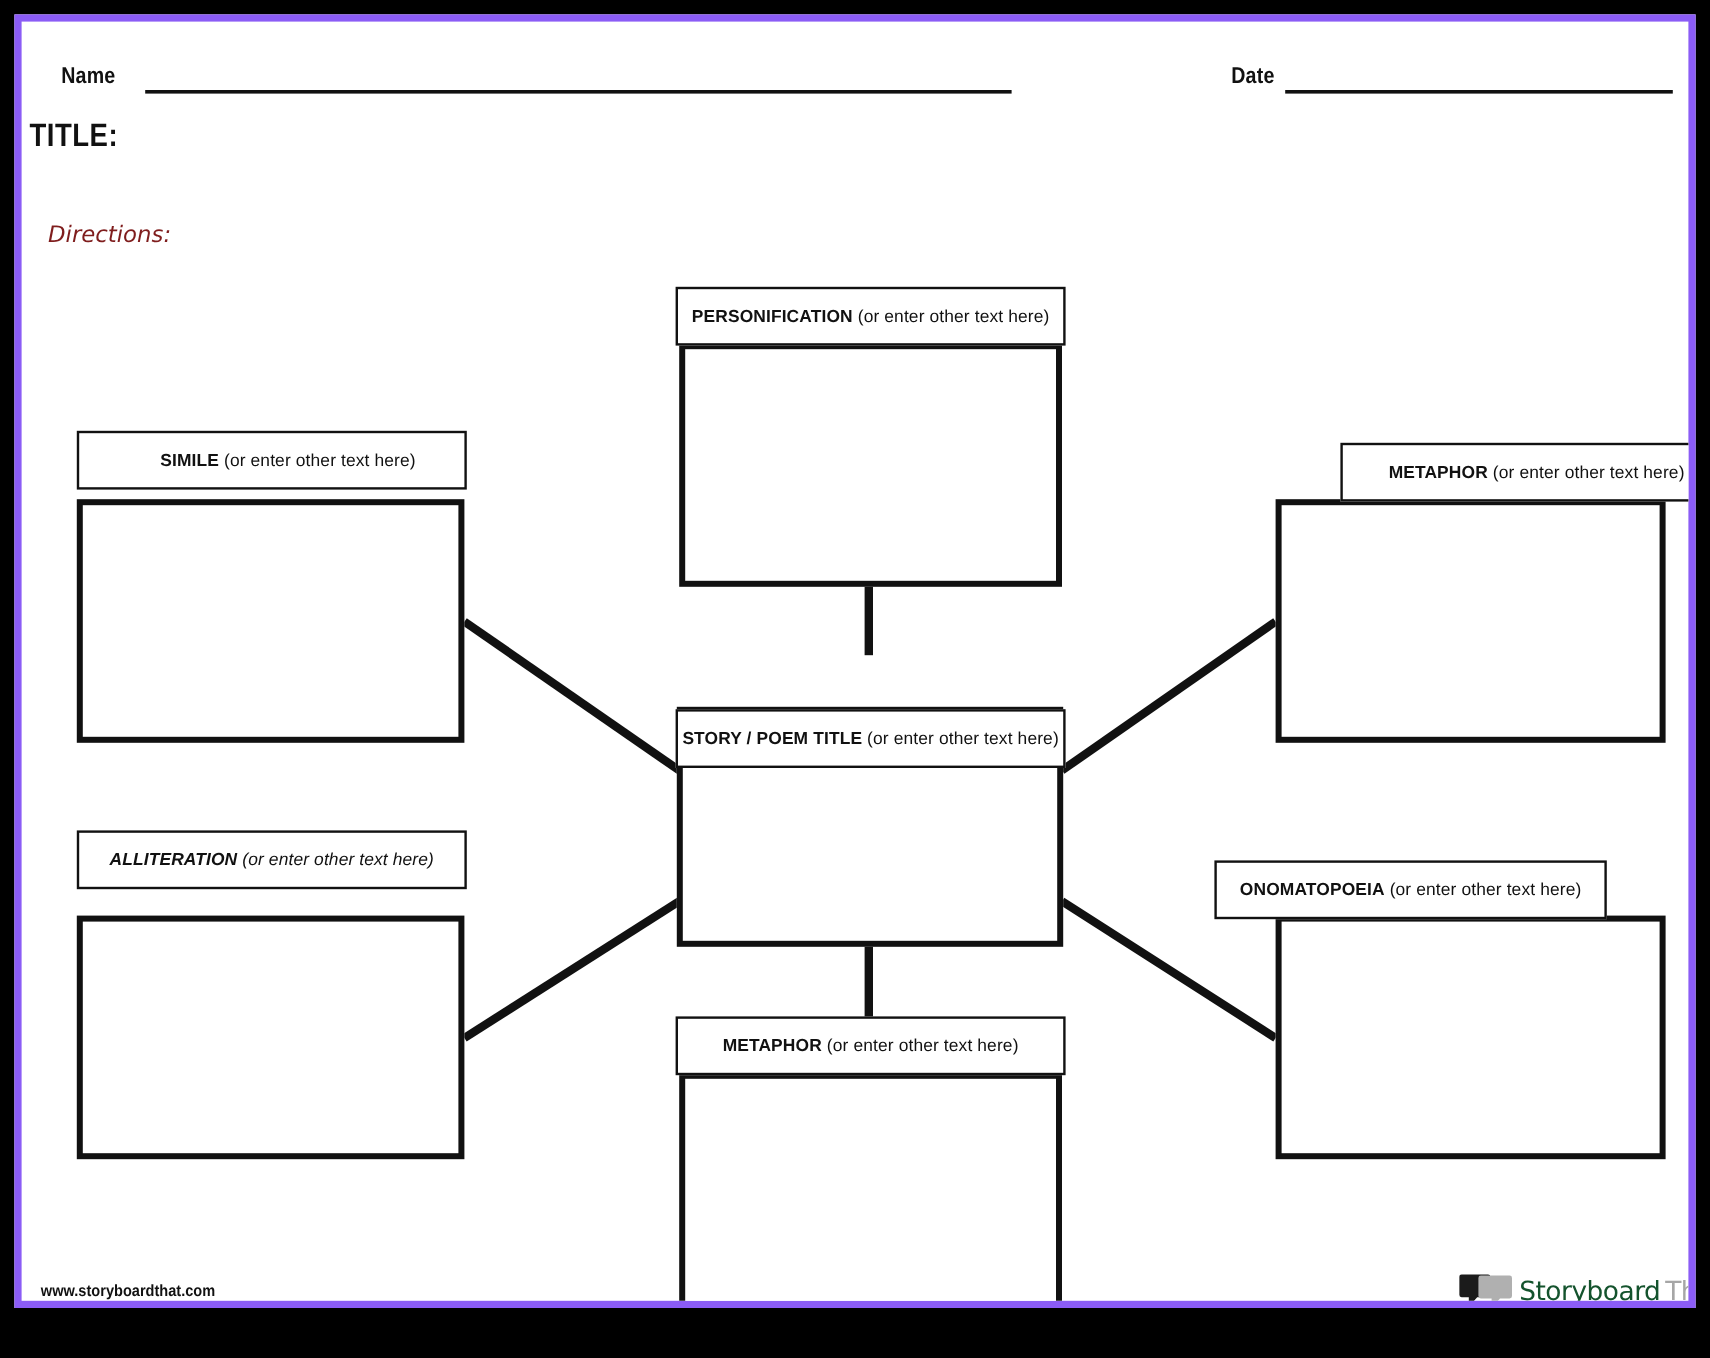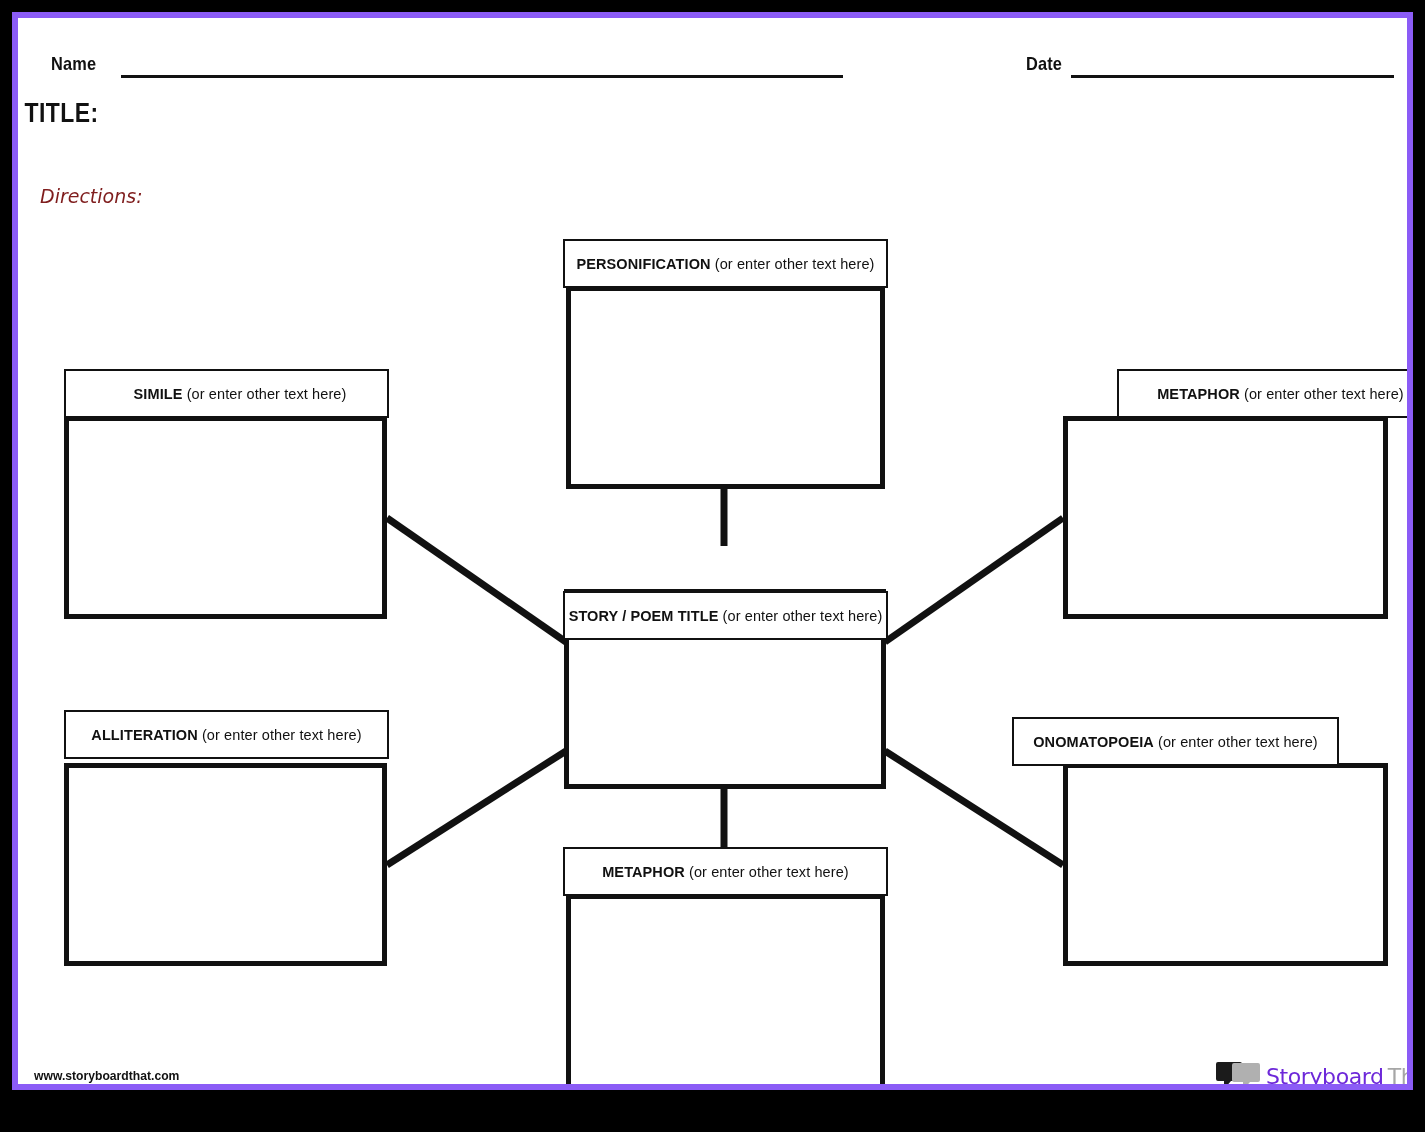--- a/index.html
+++ b/index.html
@@ -155,21 +155,21 @@
     width: 46px;
     height: 32px;
     flex: none;
   }
   #logo .logo-word {
     font-family: "DejaVu Sans", sans-serif;
     font-size: 22px;
     letter-spacing: -0.4px;
     margin-left: 4px;
   }
-  #logo .word-dark { color: #6d28d9; }
+  #logo .word-dark { color: #14532d; }
   #logo .word-gray { color: #a6a6a6; }
 </style>
 </head>
 <body>
 
 <div id="page-frame">
   <div id="page">
 
     <div class="field-label" id="name-label">Name</div>
     <div class="field-rule" id="name-rule"></div>
@@ -204,21 +204,21 @@
         <div class="node-header" style="left:545px; top:221px; width:325px; height:49px;">
           <div class="hdr-text">
             <b>PERSONIFICATION</b>
             <span>(or enter other text here)</span>
           </div>
         </div>
         <div class="node-body" style="left:548px; top:268px; width:319px; height:203px;"></div>
       </div>
 
       <div class="node">
-        <div class="node-header" style="left:46px; top:351px; width:325px; height:49px;padding-left:27px;">
+        <div class="node-header" style="left:46px; top:341px; width:325px; height:49px;padding-left:27px;">
           <div class="hdr-text">
             <b>SIMILE</b>
             <span>(or enter other text here)</span>
           </div>
         </div>
         <div class="node-body" style="left:46px; top:398px; width:323px; height:203px;"></div>
       </div>
 
       <div class="node">
         <div class="node-header" style="left:1099px; top:351px; width:327px; height:49px;">
@@ -234,21 +234,21 @@
         <div class="node-header" style="left:545px; top:525px; width:325px; height:49px;margin-top:48px;">
           <div class="hdr-text">
             <b>STORY / POEM TITLE</b>
             <span>(or enter other text here)</span>
           </div>
         </div>
         <div class="node-body" style="left:546px; top:571px; width:322px; height:200px;"></div>
       </div>
 
       <div class="node">
-        <div class="node-header" style="left:46px; top:692px; width:325px; height:49px;">
+        <div class="node-header" style="left:46px; top:674px; width:325px; height:49px;font-style:italic;">
           <div class="hdr-text">
             <b>ALLITERATION</b>
             <span>(or enter other text here)</span>
           </div>
         </div>
         <div class="node-body" style="left:46px; top:745px; width:323px; height:203px;"></div>
       </div>
 
       <div class="node">
         <div class="node-header" style="left:994px; top:699px; width:327px; height:49px;">

